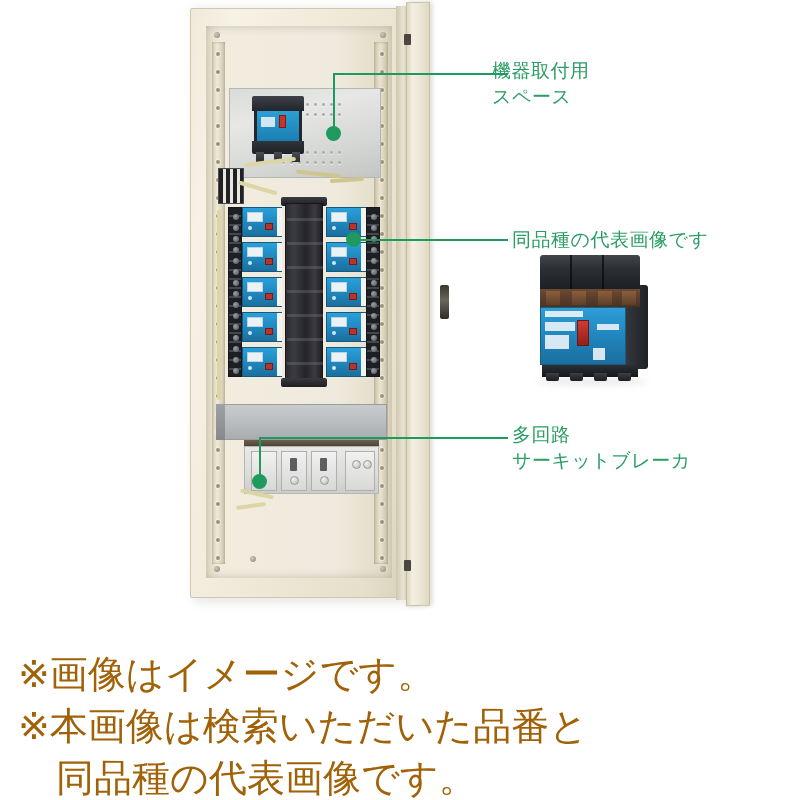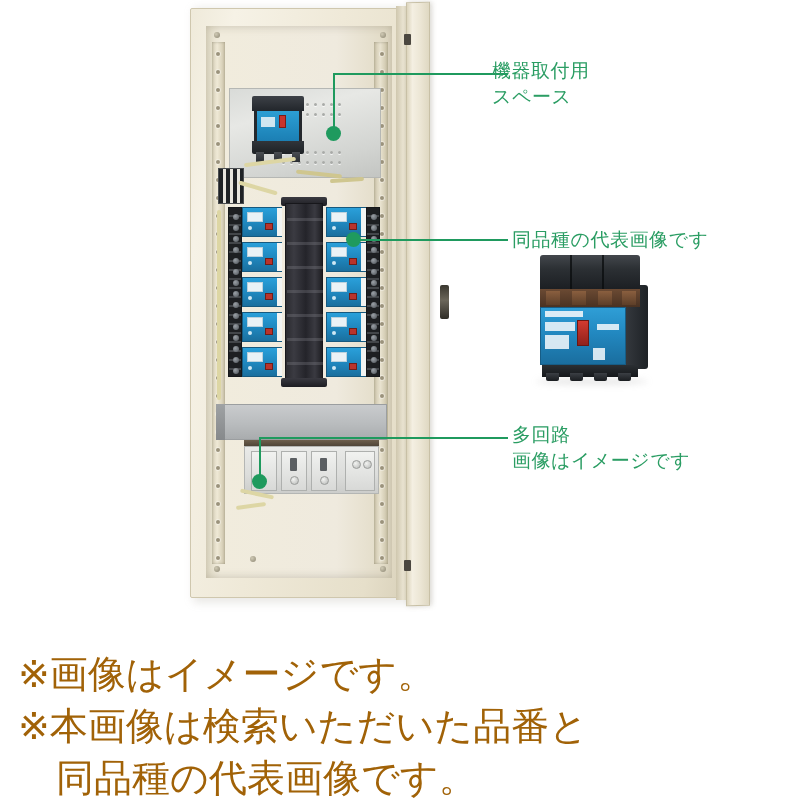--- a/index.html
+++ b/index.html
@@ -778,21 +778,21 @@
 スペース</div>
 
     <div class="lead lead-h" style="left:353px; top:239px; width:155px;"></div>
     <div class="lead-dot" style="left:346px; top:232px;"></div>
     <div class="anno" style="left:512px; top:226px;">同品種の代表画像です</div>
 
     <div class="lead lead-h" style="left:259px; top:437px; width:249px;"></div>
     <div class="lead lead-v" style="left:259px; top:437px; height:42px;"></div>
     <div class="lead-dot" style="left:252px; top:474px;"></div>
     <div class="anno" style="left:512px; top:421px;">多回路
-画像はイメージです</div>
+サーキットブレーカ</div>
   </div>
 
   <div class="notes">
     <div class="note-line">※画像はイメージです。</div>
     <div class="note-line">※本画像は検索いただいた品番と</div>
     <div class="note-line">　同品種の代表画像です。</div>
   </div>
 
 </div>
 

